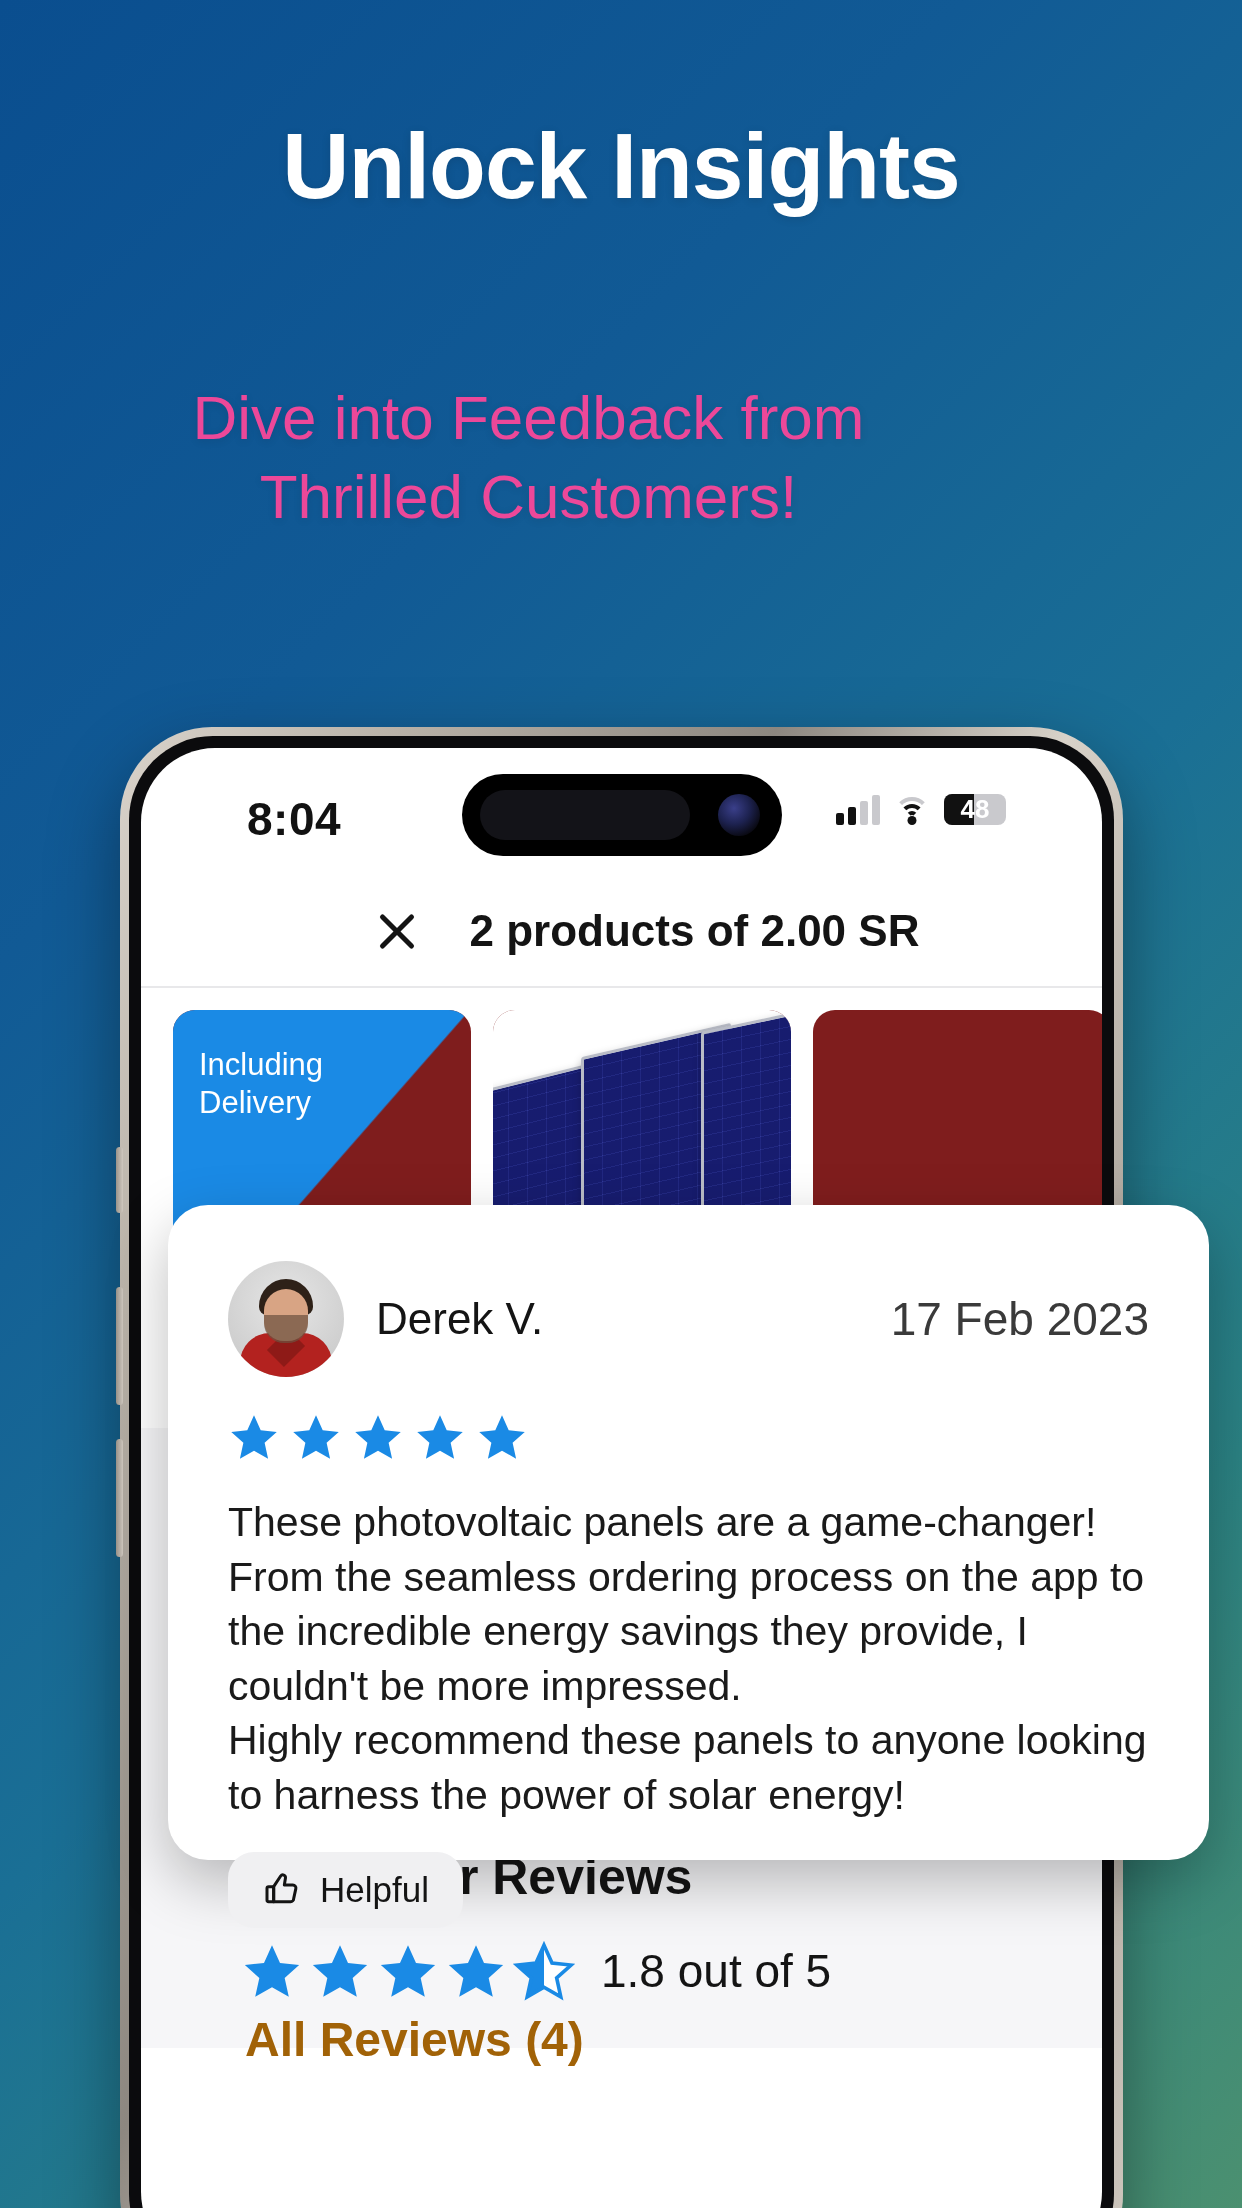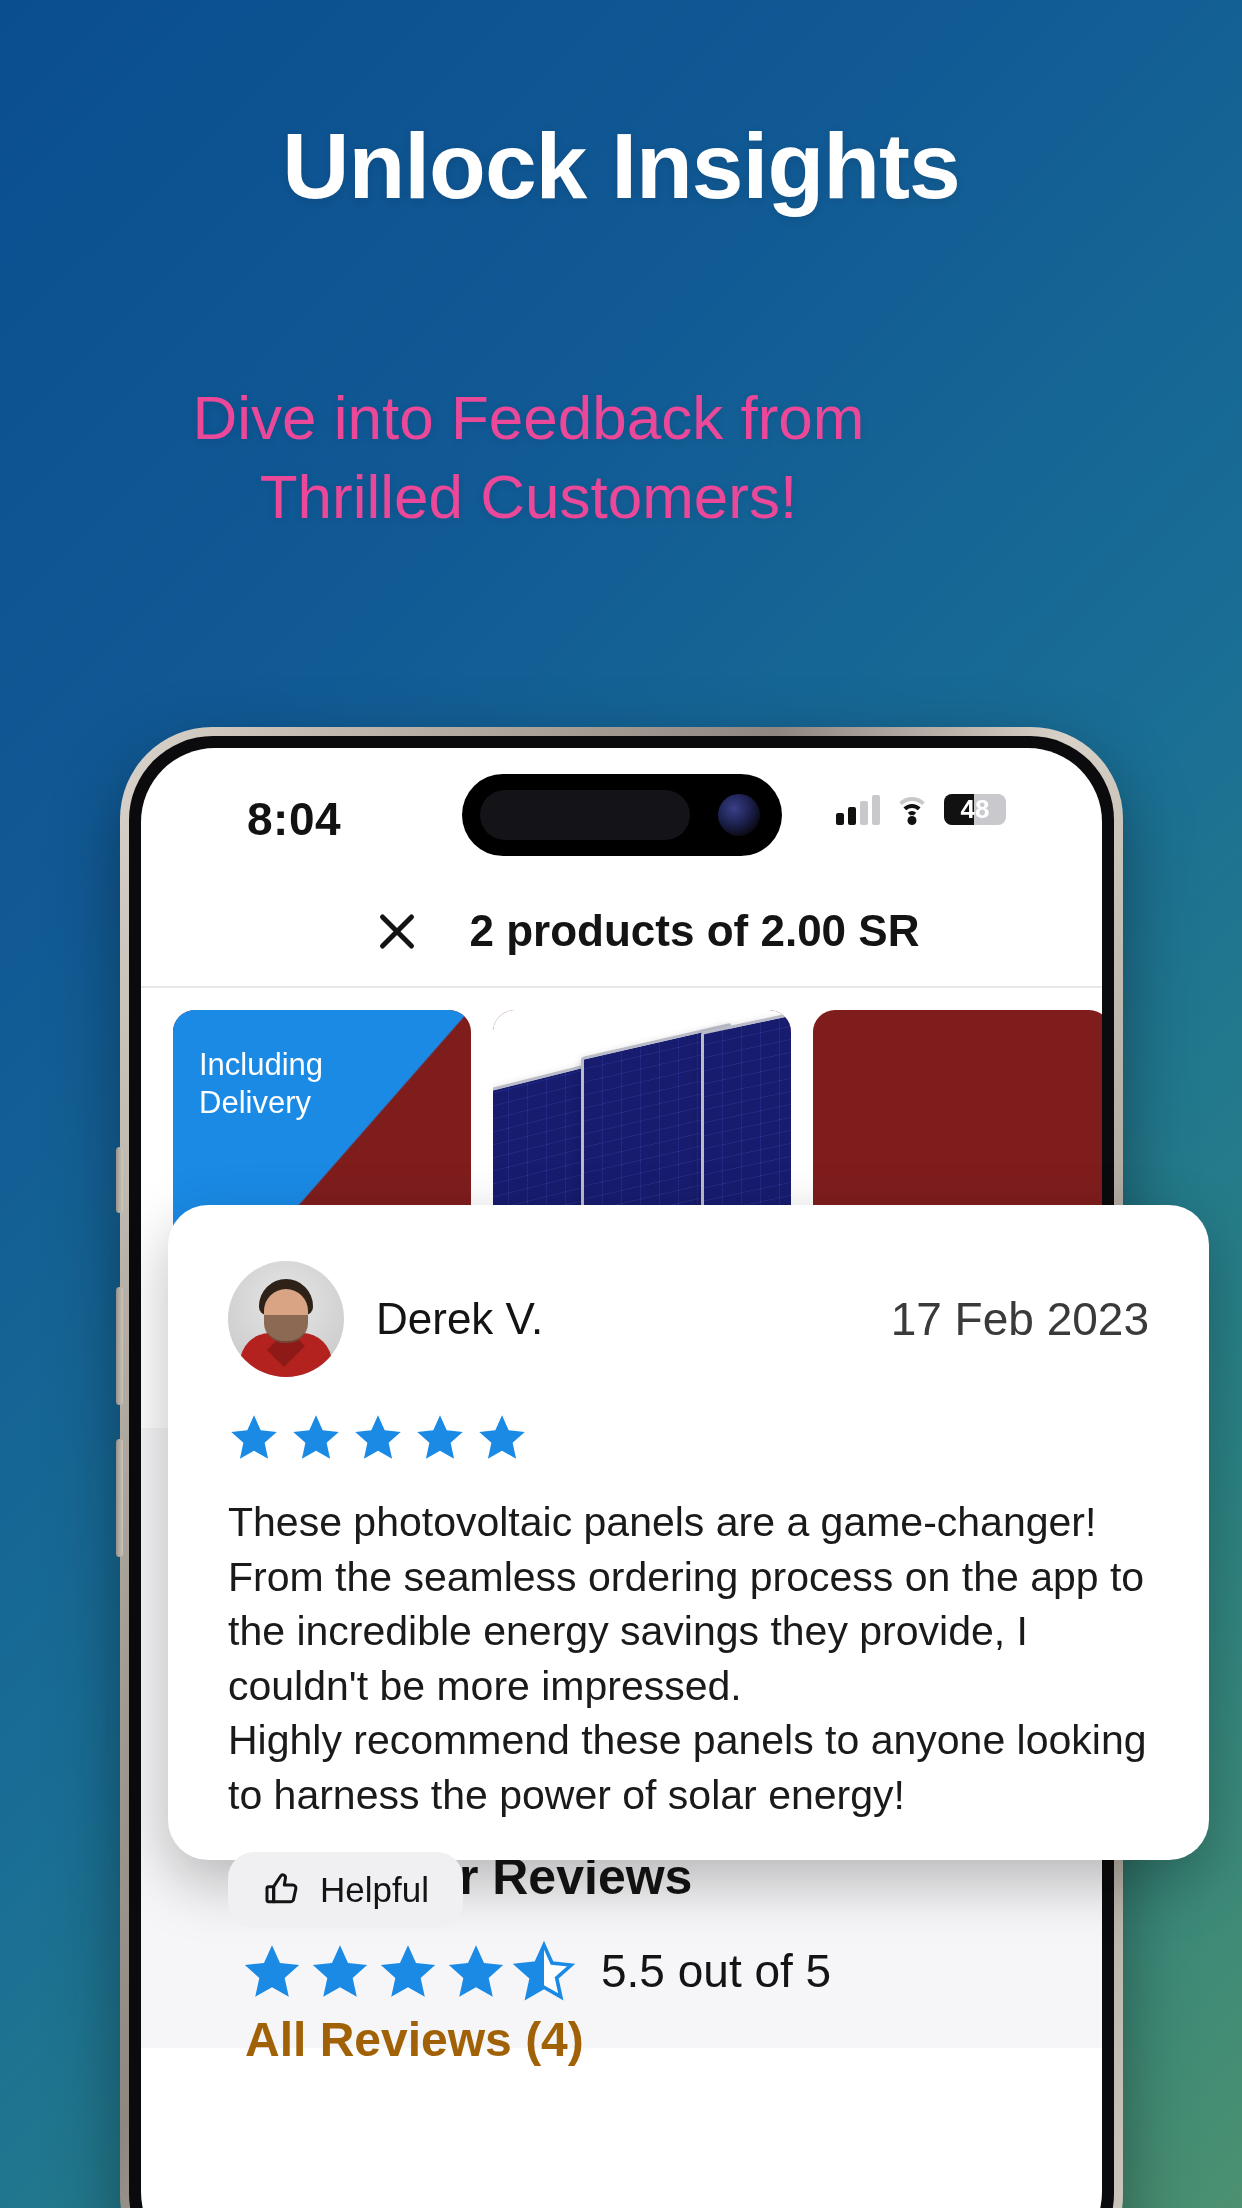--- a/index.html
+++ b/index.html
@@ -255,21 +255,21 @@
             <svg class="star" width="62" height="62" viewBox="0 0 24 24">
               <defs>
                   <linearGradient id="hg">
                     <stop offset="50%" stop-color="#1a8ae5"></stop>
                     <stop offset="50%" stop-color="#ffffff"></stop>
                   </linearGradient>
                 </defs>
               <path fill="url(#hg)" stroke="#1a8ae5" stroke-width="1.4" d="M12 2l3.1 6.9 7.4.8-5.6 5 1.6 7.3L12 18.3 5.5 22l1.6-7.3-5.6-5 7.4-.8z"></path>
             </svg>
           </div>
-          <div style="font-size:46px;color:#141414;">5.5 out of 5</div>
+          <div style="font-size:46px;color:#141414;">1.8 out of 5</div>
         </div>
         <div class="all-rev">All Reviews (4)</div>
       </div>
 
     </div>
   </div>
 </div>
 
 <div class="review-card">
   <div class="rc-top">

